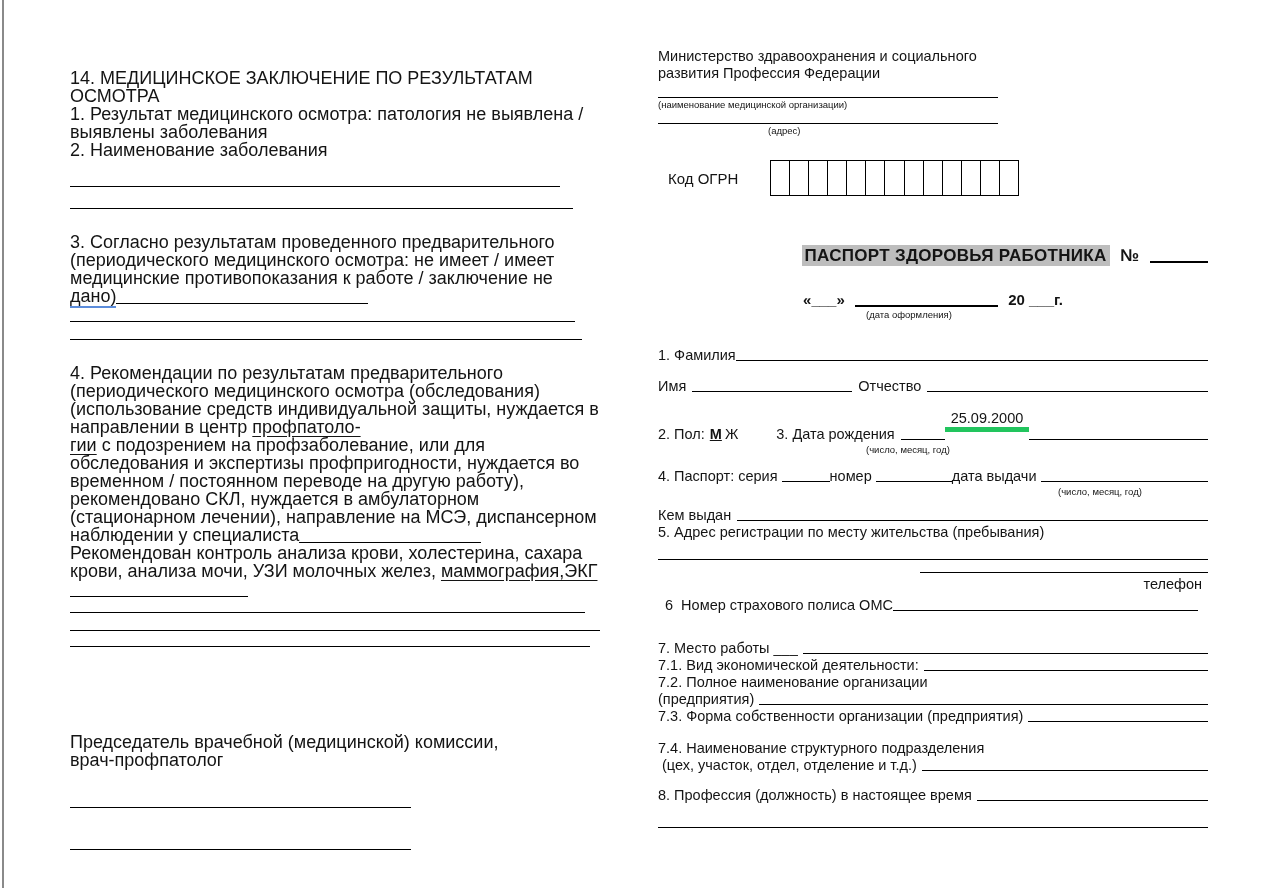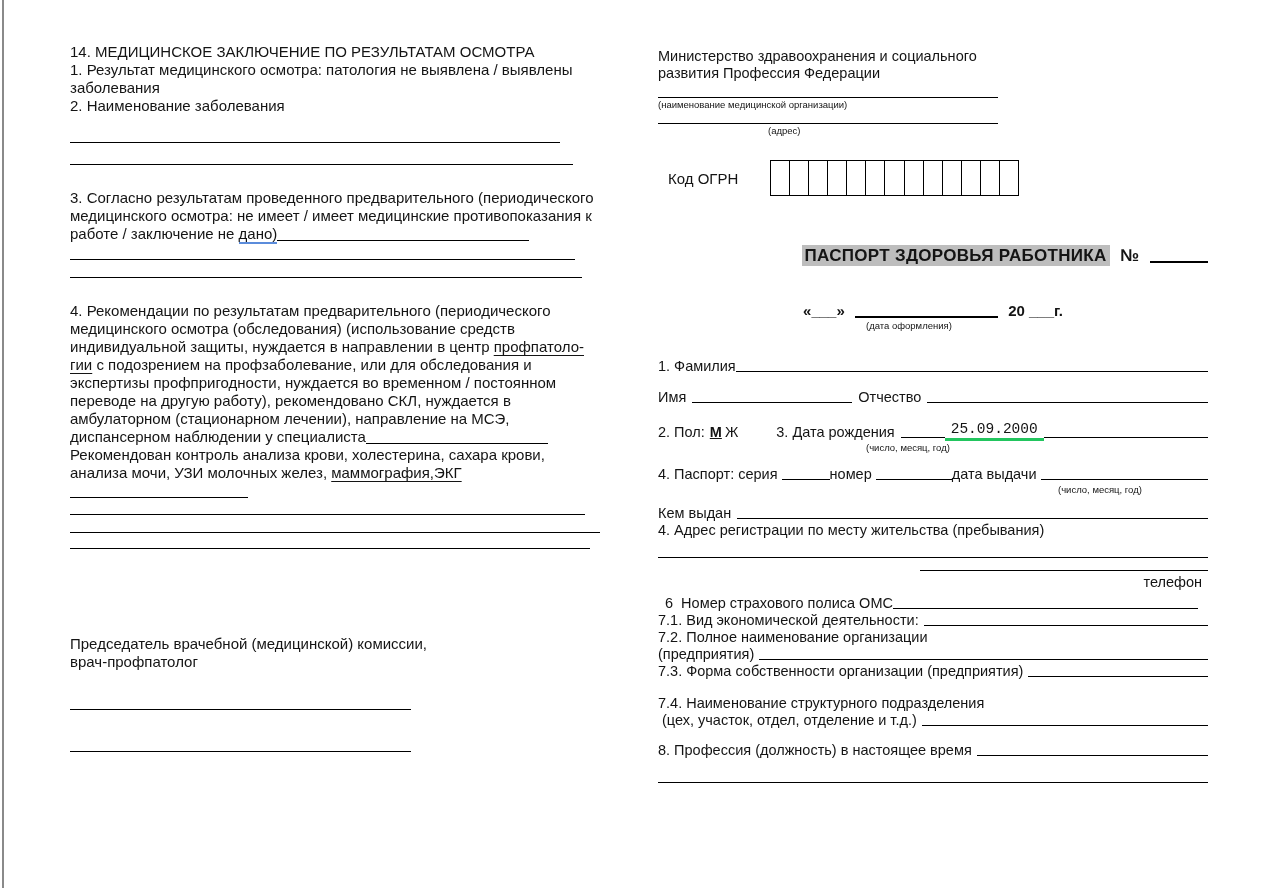--- a/index.html
+++ b/index.html
@@ -2,31 +2,31 @@
 <html><head>
 <meta charset="utf-8">
 <style>
   html,body{margin:0;padding:0;}
   body{
     width:1262px;height:888px;background:#ffffff;position:relative;overflow:hidden;
     font-family:"Liberation Sans", sans-serif;color:#141414;
   }
   .page-edge{position:absolute;left:2px;top:0;width:2px;height:888px;background:#8a8a8a;}
   .col{position:absolute;}
-  #left-col{left:70px;top:43px;width:533px;font-size:15px;line-height:18px;}
+  #left-col{left:70px;top:69px;width:533px;font-size:18px;line-height:18px;}
   #right-col{left:658px;top:48px;width:550px;font-size:14.5px;line-height:17px;}
   p,div{margin:0;}
   
   .blank{display:inline-block;border-bottom:1px solid #000;height:13px;vertical-align:-2px;}
   .rule{border-bottom:1px solid #000;height:0;}
   .row{display:flex;align-items:flex-end;white-space:nowrap;}
   .row .t{white-space:pre;}
   .fill{flex:1;border-bottom:1px solid #000;height:0;margin-bottom:3px;}
   .fblank{border-bottom:1px solid #000;height:0;margin-bottom:3px;}
-  .onln{border-bottom:3px solid #22c55e;padding:0 6px;margin-bottom:0;font-family:Liberation Mono, monospace;}
+  .onln{border-bottom:5px solid #22c55e;padding:0 6px;margin-bottom:11px;}
   .caption{font-size:9.5px;line-height:11px;color:#141414;}
   .sq-red{text-decoration-line:underline;text-decoration-style:wavy;text-decoration-color:#e02b2b;text-decoration-thickness:1px;text-underline-offset:3px;text-decoration:underline;}
   .ul-blue{border-bottom:2px solid #5b8cdb;}
   .male{font-weight:bold;text-decoration:underline;}
   .title-hl{background:#bdbdbd;font-weight:bold;font-size:17px;letter-spacing:.3px;padding:1px 3px;}
   .title-row{text-align:center;font-weight:bold;font-size:17px;}
   .date-row{text-align:center;font-weight:bold;font-size:15px;}
   
   .ogrn-wrap{display:flex;align-items:center;}
   .ogrn-label{width:102px;padding-left:10px;font-size:15px;}
@@ -99,21 +99,21 @@
         <div class="ogrn-cell"></div>
       </div>
   </div>
 
   <div class="title-row" style="margin-top:51px;text-align:right;">
     <span class="title-hl">ПАСПОРТ ЗДОРОВЬЯ РАБОТНИКА</span>
     <span style="margin-left:6px;">№</span>
     <span class="blank" style="width:58px;border-bottom-width:2px;margin-left:6px;"></span>
   </div>
 
-  <div class="date-row" style="margin-top:38px;">
+  <div class="date-row" style="margin-top:27px;">
     <span>«___»</span>
     <span class="blank" style="width:143px;border-bottom-width:2px;margin:0 6px;"></span>
     <span>20 ___г.</span>
   </div>
   <div class="caption" style="margin-top:1px;margin-left:208px;">(дата оформления)</div>
 
   <div class="row" style="margin-top:27px;">
     <span class="t">1. Фамилия</span>
     <span class="fill"></span>
   </div>
@@ -144,34 +144,38 @@
     <span class="t">дата выдачи</span>
     <span class="fill" style="margin-left:4px;"></span>
   </div>
   <div class="caption" style="margin-top:1px;margin-left:400px;">(число, месяц, год)</div>
 
   <div class="row" style="margin-top:10px;">
     <span class="t">Кем выдан</span>
     <span class="fill" style="margin-left:6px;"></span>
   </div>
 
-  <div>4. Адрес регистрации по месту жительства (пребывания)</div>
+  <div>5. Адрес регистрации по месту жительства (пребывания)</div>
   <div class="rule" style="margin-top:18px;width:550px;"></div>
 
   <div class="row" style="margin-top:12px;flex-direction:column;">
     <span class="fblank" style="width:288px;"></span>
     <span class="t" style="margin:0 6px;">телефон</span>
     <span class="fill"></span>
   </div>
 
   <div class="row" style="padding-left:7px;">
     <span class="t">6  Номер страхового полиса ОМС</span>
     <span class="fill" style="margin-right:10px;"></span>
   </div>
 
+  <div class="row" style="margin-top:26px;">
+    <span class="t">7. Место работы ___</span>
+    <span class="fill" style="margin-left:5px;"></span>
+  </div>
   <div class="row">
     <span class="t">7.1. Вид экономической деятельности:</span>
     <span class="fill" style="margin-left:5px;"></span>
   </div>
   <div>7.2. Полное наименование организации</div>
   <div class="row">
     <span class="t">(предприятия)</span>
     <span class="fill" style="margin-left:5px;"></span>
   </div>
   <div class="row">

